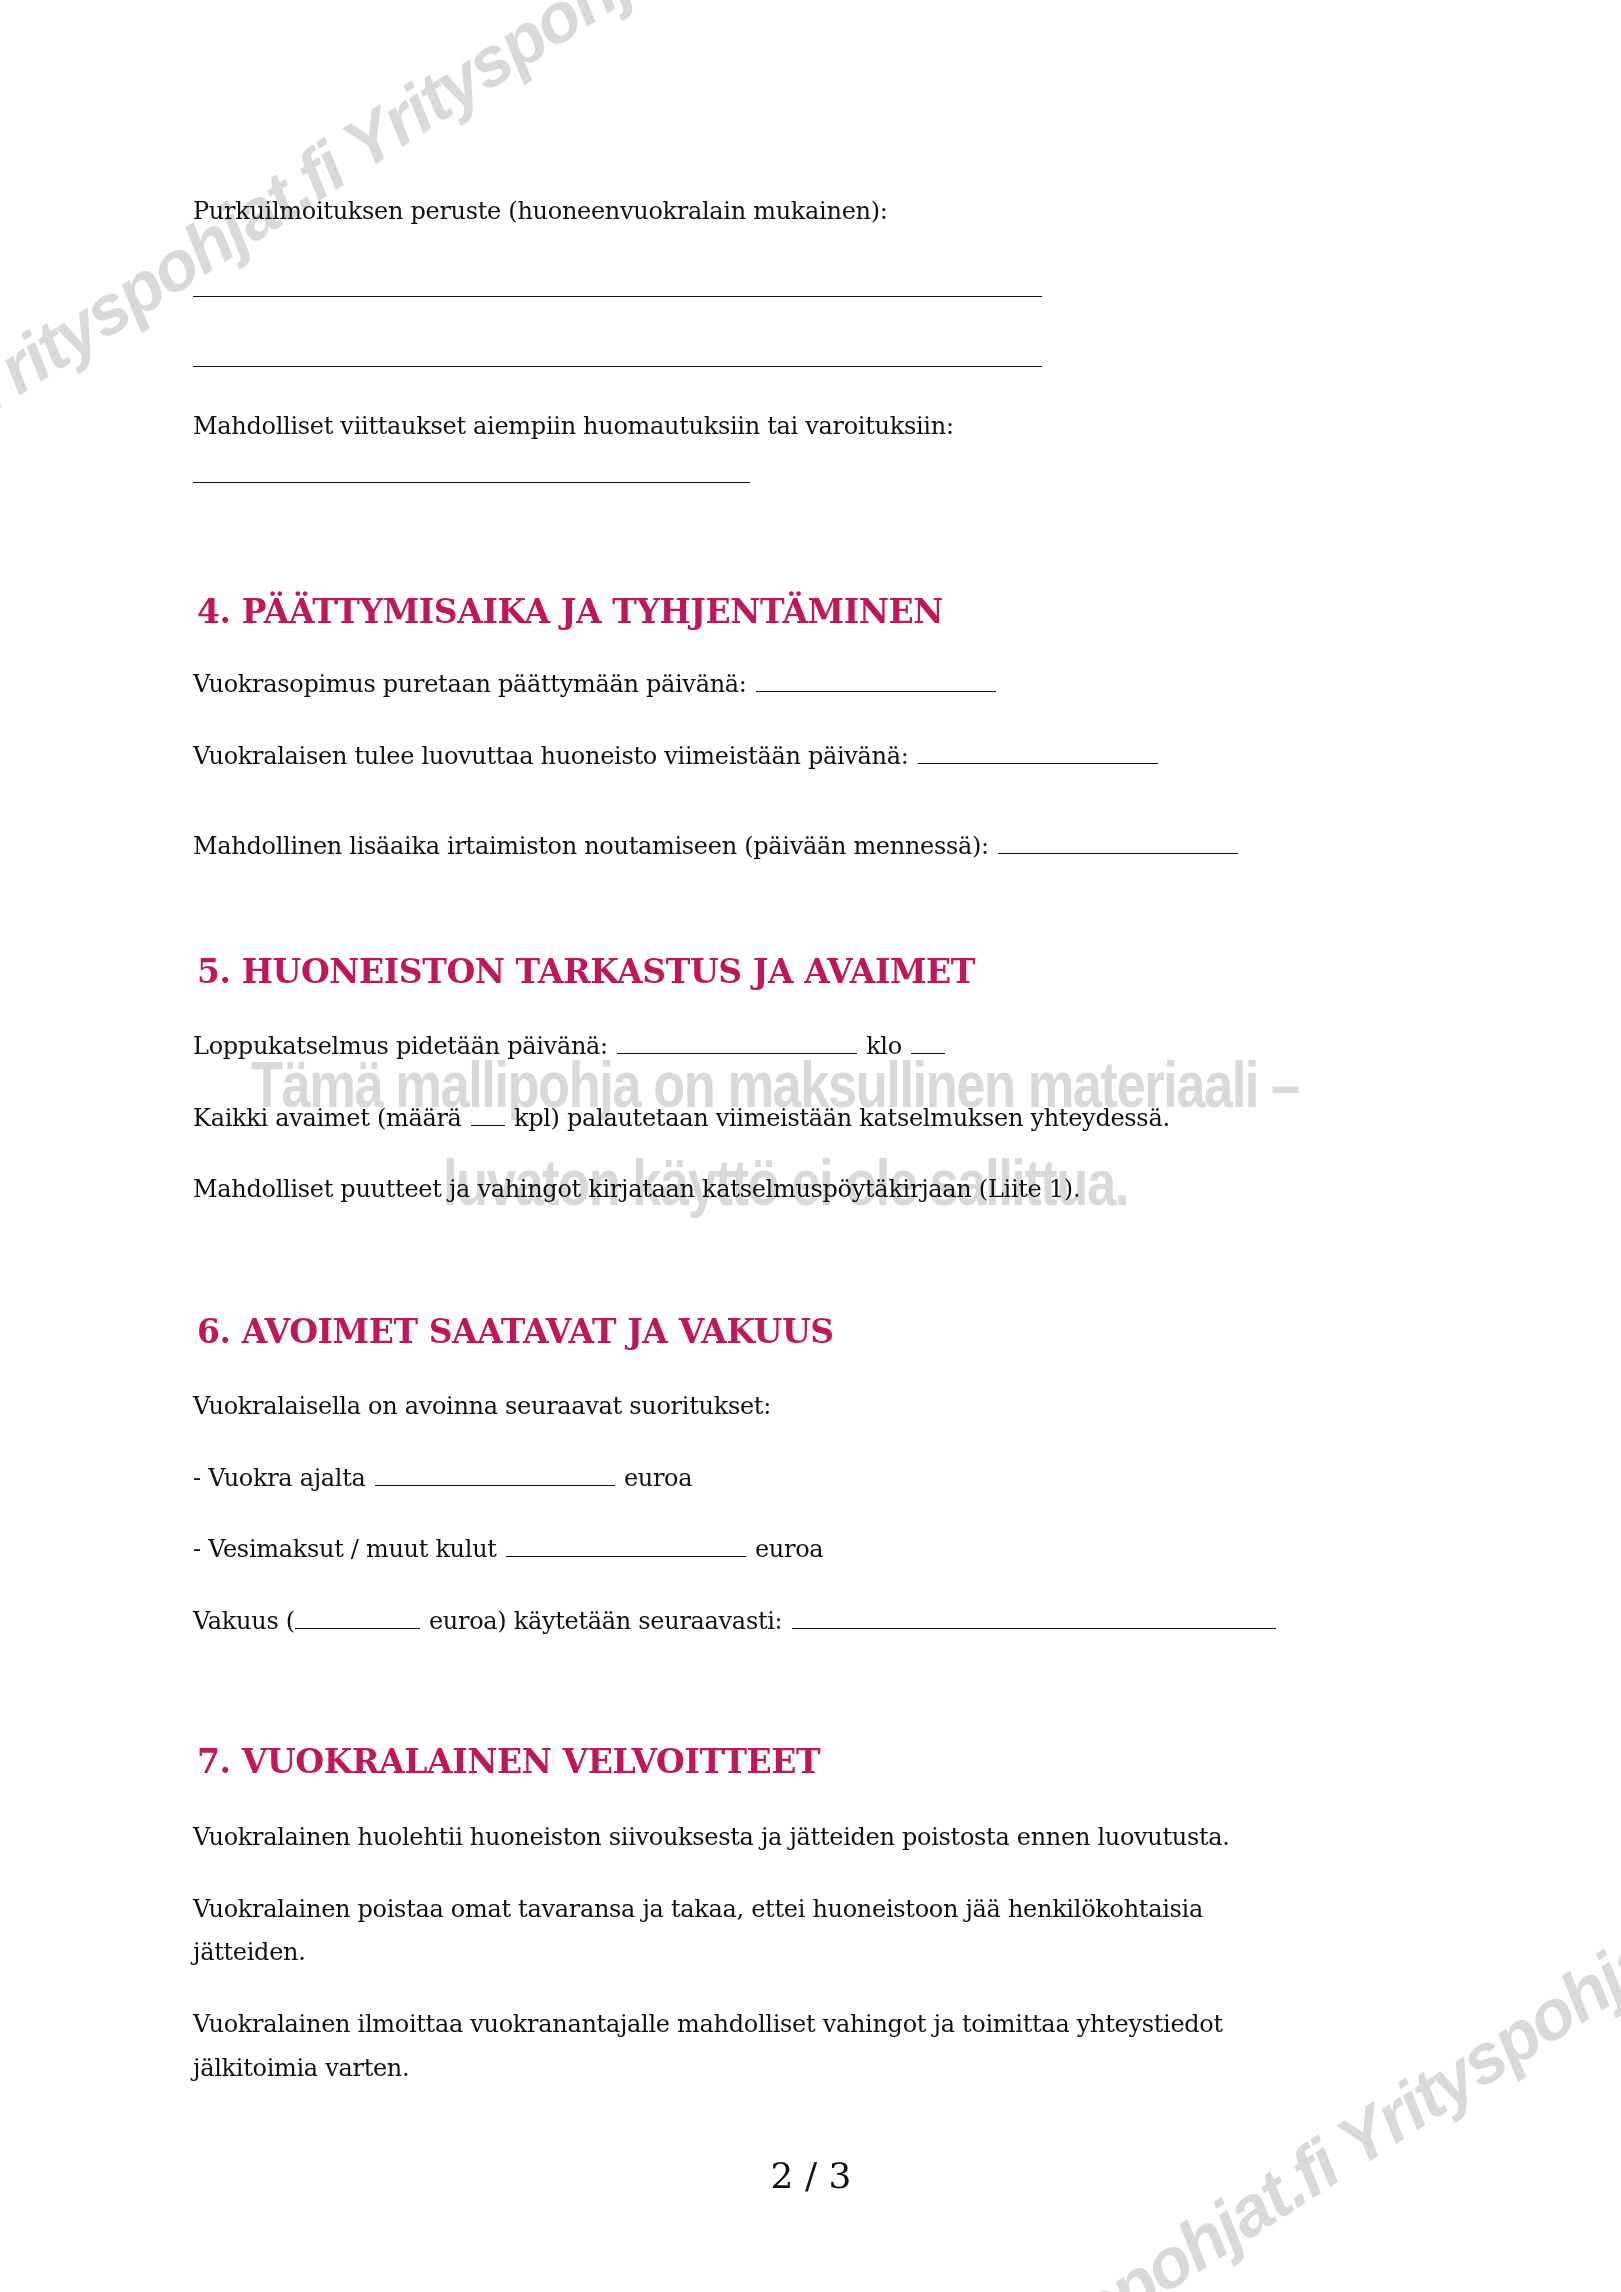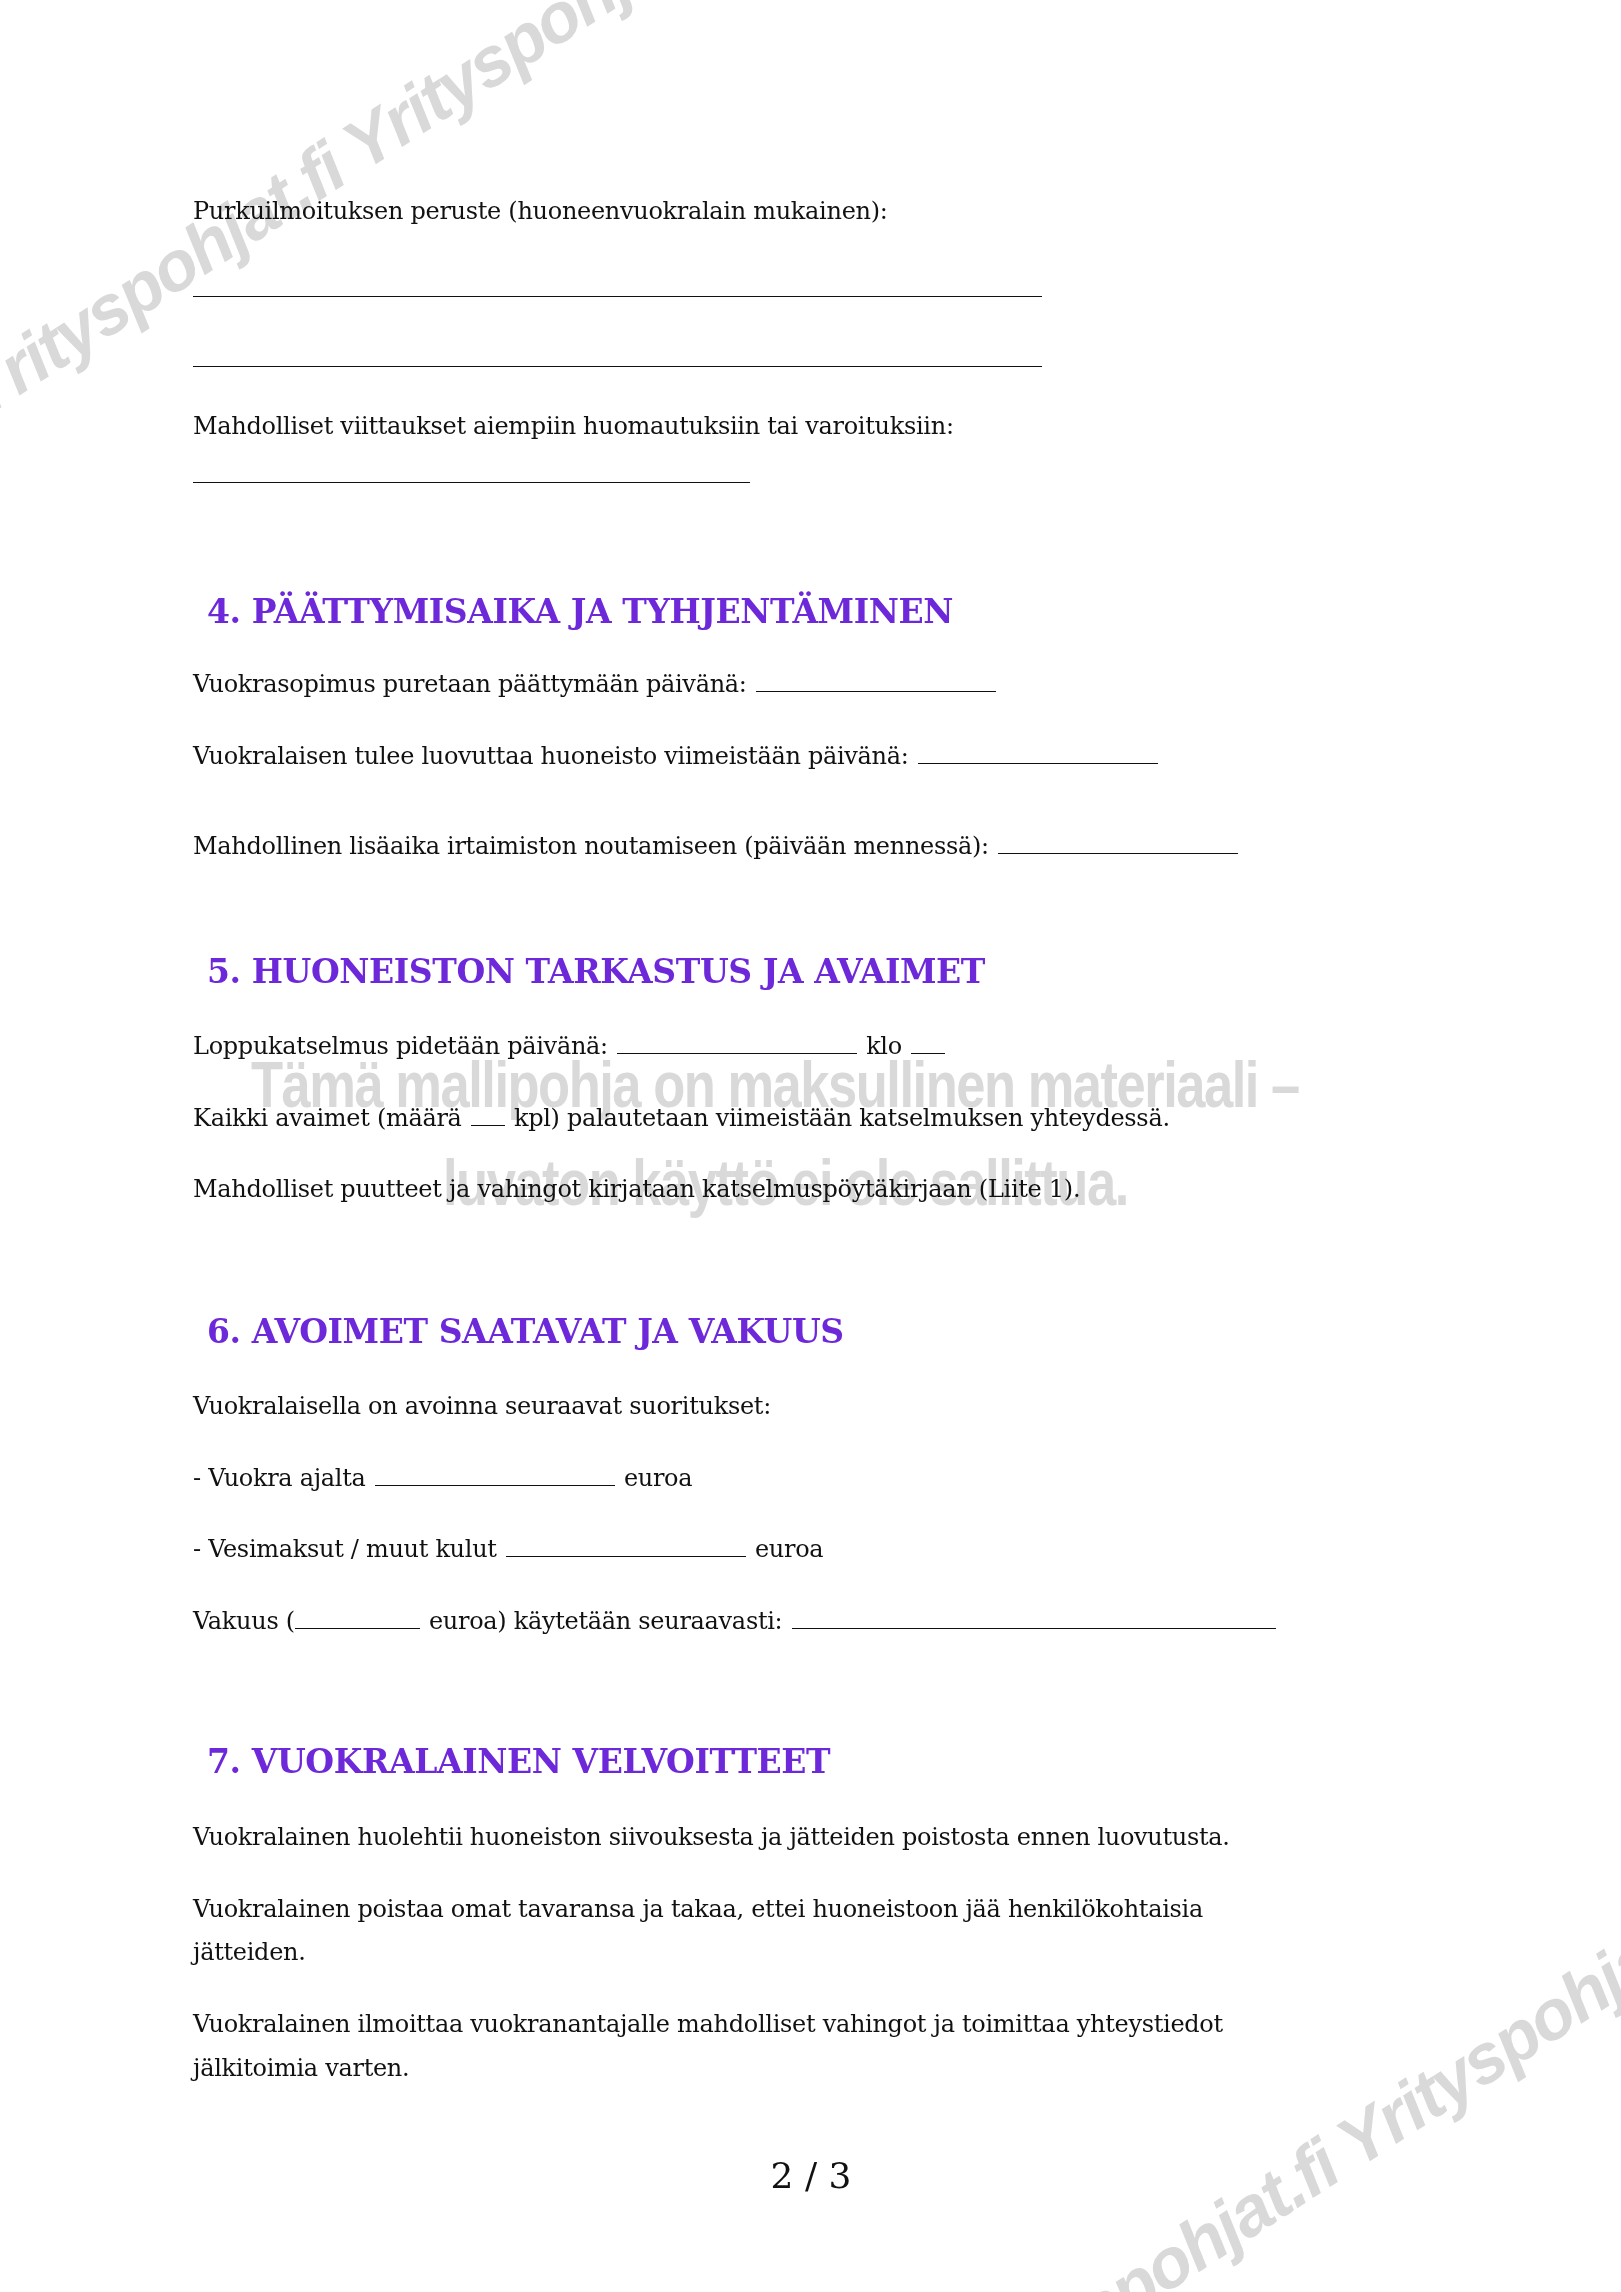--- a/index.html
+++ b/index.html
@@ -4,21 +4,21 @@
 <style>
   html, body { margin:0; padding:0; background:#ffffff; }
   body { width:1622px; height:2293px; position:relative; overflow:hidden;
          font-family:"DejaVu Serif", "Liberation Serif", serif; color:#111111; }
   .page { position:absolute; left:0; top:0; width:1622px; height:2293px; background:#fff; }
   .wm { position:absolute; color:#d9d9d9; font-family:"Liberation Sans", sans-serif; font-weight:bold;
         font-style:italic; white-space:nowrap; pointer-events:none; }
   .wm-diag { font-size:70px; transform-origin:left top; letter-spacing:-1.8px; }
   .wm-center { font-size:64px; letter-spacing:-1.8px; font-style:normal; transform:scaleX(0.82); transform-origin:left top; }
   .t { position:absolute; left:193px; font-size:24px; line-height:36px; white-space:nowrap; letter-spacing:-0.3px; }
-  .h { position:absolute; left:207px; font-size:33px; line-height:41px; font-weight:bold; color:#6d28d9;
+  .h { position:absolute; left:197px; font-size:33px; line-height:41px; font-weight:bold; color:#be185d;
        white-space:nowrap; letter-spacing:-0.4px; font-family:"DejaVu Serif", serif; }
   .blank { display:inline-block; border-bottom:1.8px solid #111; vertical-align:baseline; height:0.9px; margin:0 1.8px; }
   .line-only { position:absolute; left:193px; border-bottom:1.8px solid #111; height:0; }
   .pagenum { position:absolute; left:0; width:1622px; text-align:center; font-size:36px; line-height:36px; }
 </style>
 </head>
 <body>
 
 <div class="page">
 

